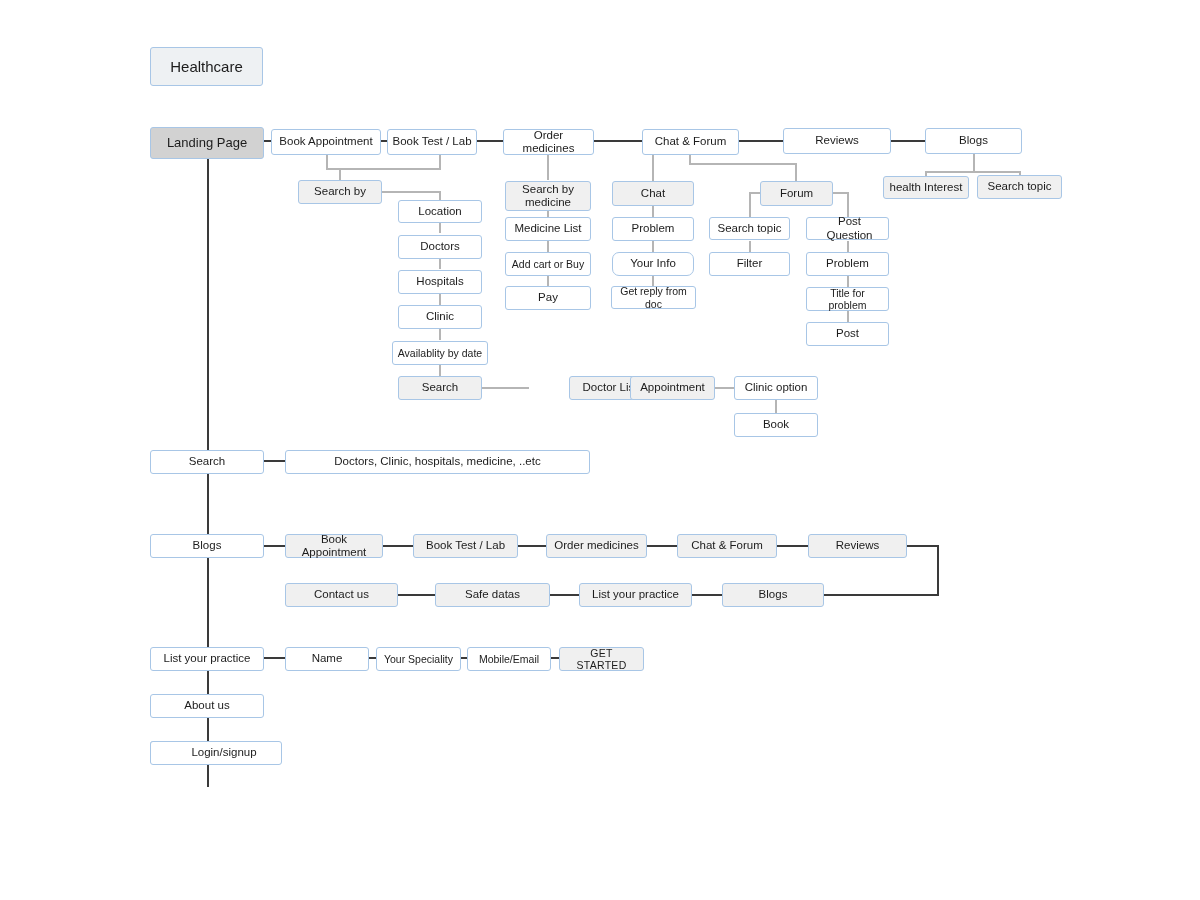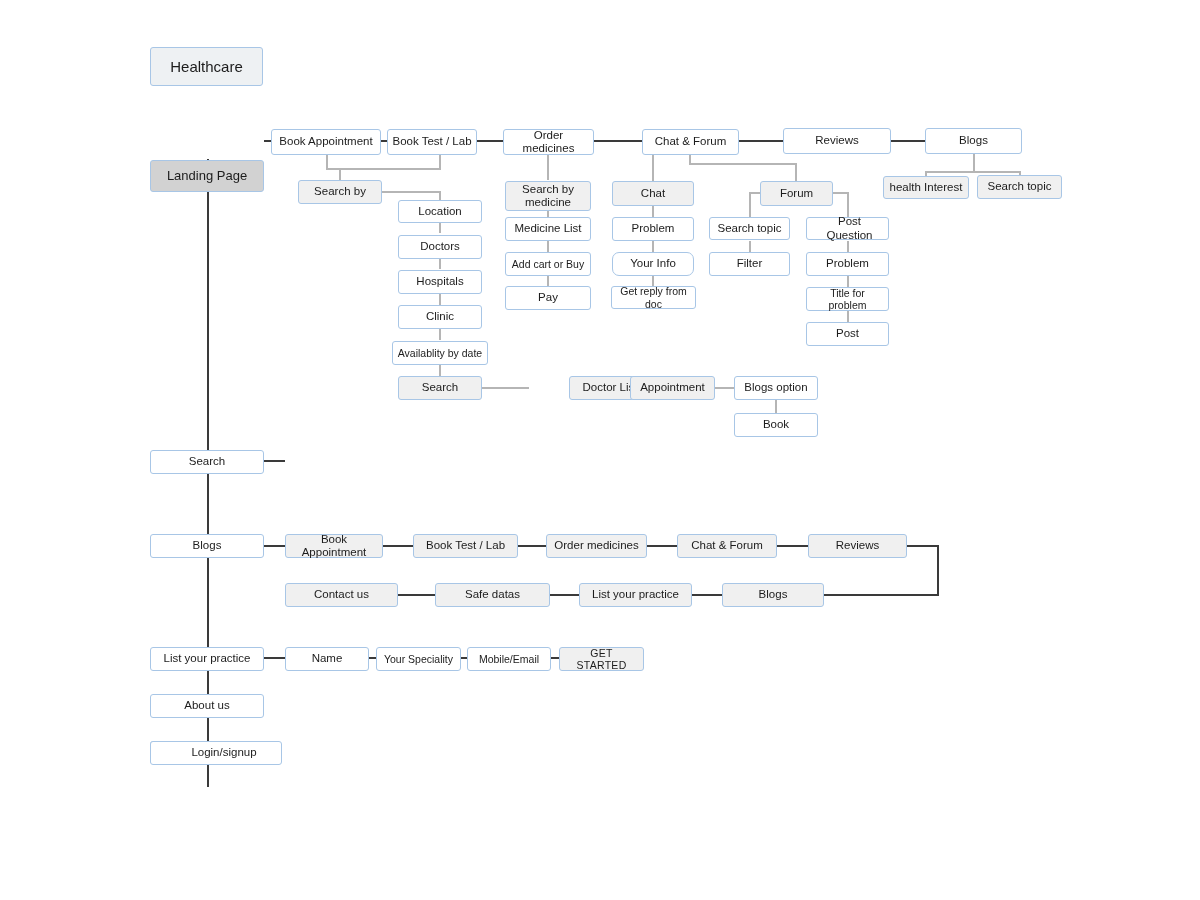--- a/index.html
+++ b/index.html
@@ -110,38 +110,38 @@
       <path d="M848,276 L848,287"></path>
       <path d="M848,311 L848,322"></path>
 
       <path d="M974,154 L974,172 L926,172 L926,176"></path>
       <path d="M974,172 L1020,172 L1020,176"></path>
     </g>
   </svg>
 
   <div class="node title" style="left:150px;top:47px;width:113px;height:39px;">Healthcare</div>
 
-  <div class="node dark big" style="left:150px;top:127px;width:114px;height:32px;margin-top:33px;">Landing Page</div>
+  <div class="node dark big" style="left:150px;top:127px;width:114px;height:32px;">Landing Page</div>
   <div class="node" style="left:271px;top:129px;width:110px;height:26px;">Book Appointment</div>
   <div class="node" style="left:387px;top:129px;width:90px;height:26px;">Book Test / Lab</div>
   <div class="node" style="left:503px;top:129px;width:91px;height:26px;">Order medicines</div>
   <div class="node" style="left:642px;top:129px;width:97px;height:26px;">Chat &amp; Forum</div>
   <div class="node" style="left:783px;top:128px;width:108px;height:26px;">Reviews</div>
   <div class="node" style="left:925px;top:128px;width:97px;height:26px;">Blogs</div>
 
   <div class="node shaded" style="left:298px;top:180px;width:84px;height:24px;">Search by</div>
   <div class="node" style="left:398px;top:200px;width:84px;height:23px;">Location</div>
   <div class="node" style="left:398px;top:235px;width:84px;height:24px;">Doctors</div>
   <div class="node" style="left:398px;top:270px;width:84px;height:24px;">Hospitals</div>
   <div class="node" style="left:398px;top:305px;width:84px;height:24px;">Clinic</div>
   <div class="node small" style="left:392px;top:341px;width:96px;height:24px;">Availablity by date</div>
   <div class="node shaded" style="left:398px;top:376px;width:84px;height:24px;">Search</div>
   <div class="node shaded" style="left:529px;top:376px;width:82px;height:24px;margin-left:40px;">Doctor List</div>
   <div class="node shaded" style="left:630px;top:376px;width:85px;height:24px;">Appointment</div>
-  <div class="node" style="left:734px;top:376px;width:84px;height:24px;">Blogs option</div>
+  <div class="node" style="left:734px;top:376px;width:84px;height:24px;">Clinic option</div>
   <div class="node" style="left:734px;top:413px;width:84px;height:24px;">Book</div>
 
   <div class="node shaded" style="left:505px;top:181px;width:86px;height:30px;">Search by medicine</div>
   <div class="node" style="left:505px;top:217px;width:86px;height:24px;">Medicine List</div>
   <div class="node small" style="left:505px;top:252px;width:86px;height:24px;">Add cart or  Buy</div>
   <div class="node" style="left:505px;top:286px;width:86px;height:24px;">Pay</div>
 
   <div class="node shaded" style="left:612px;top:181px;width:82px;height:25px;">Chat</div>
   <div class="node" style="left:612px;top:217px;width:82px;height:24px;">Problem</div>
   <div class="node" style="left:612px;top:252px;width:82px;height:24px;border-radius:7px;">Your Info</div>
@@ -152,20 +152,21 @@
   <div class="node" style="left:709px;top:252px;width:81px;height:24px;">Filter</div>
   <div class="node" style="left:806px;top:217px;width:83px;height:23px;padding-left:8px;">Post Question</div>
   <div class="node" style="left:806px;top:252px;width:83px;height:24px;">Problem</div>
   <div class="node small" style="left:806px;top:287px;width:83px;height:24px;">Title for problem</div>
   <div class="node" style="left:806px;top:322px;width:83px;height:24px;">Post</div>
 
   <div class="node shaded" style="left:883px;top:176px;width:86px;height:23px;">health Interest</div>
   <div class="node shaded" style="left:977px;top:175px;width:85px;height:24px;">Search topic</div>
 
   <div class="node" style="left:150px;top:450px;width:114px;height:24px;">Search</div>
+  <div class="node" style="left:285px;top:450px;width:305px;height:24px;">Doctors, Clinic, hospitals, medicine, ..etc</div>
 
   <div class="node" style="left:150px;top:534px;width:114px;height:24px;">Blogs</div>
   <div class="node shaded" style="left:285px;top:534px;width:98px;height:24px;">Book Appointment</div>
   <div class="node shaded" style="left:413px;top:534px;width:105px;height:24px;">Book Test / Lab</div>
   <div class="node shaded" style="left:546px;top:534px;width:101px;height:24px;">Order medicines</div>
   <div class="node shaded" style="left:677px;top:534px;width:100px;height:24px;">Chat &amp; Forum</div>
   <div class="node shaded" style="left:808px;top:534px;width:99px;height:24px;">Reviews</div>
 
   <div class="node shaded" style="left:285px;top:583px;width:113px;height:24px;">Contact us</div>
   <div class="node shaded" style="left:435px;top:583px;width:115px;height:24px;">Safe datas</div>

